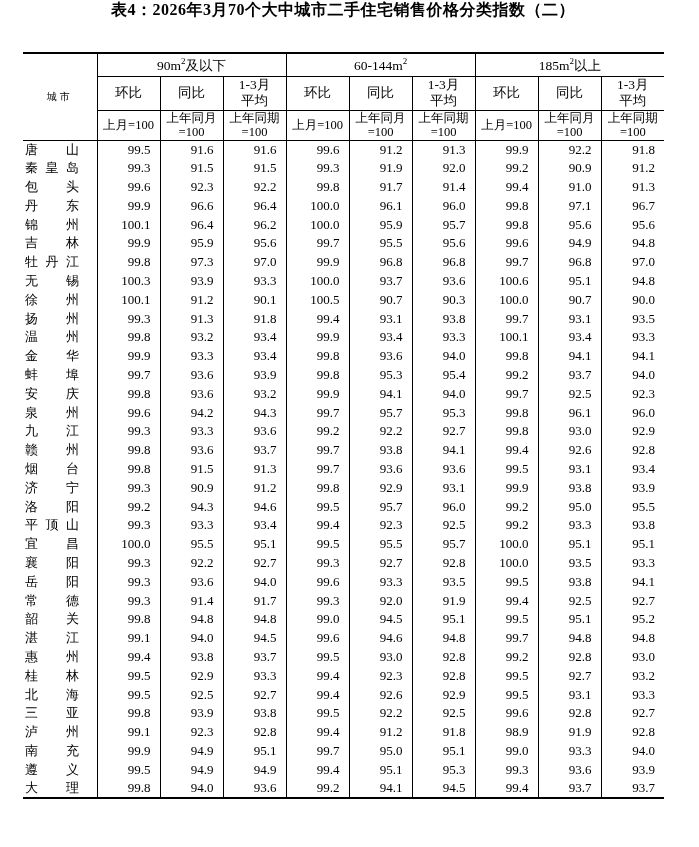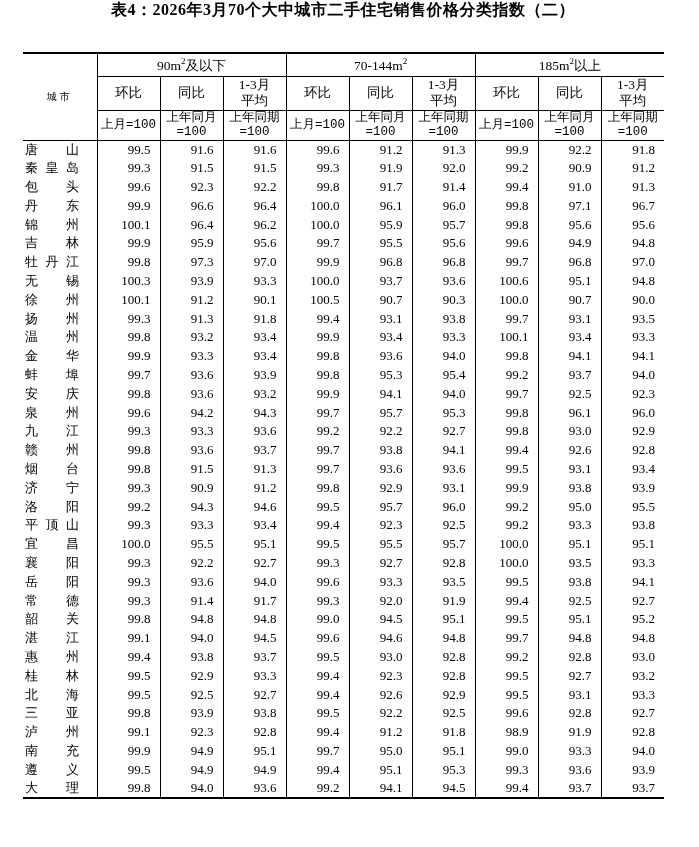--- a/index.html
+++ b/index.html
@@ -41,21 +41,21 @@
   }
   th.city-h { font-size: 10px; letter-spacing: 3px; }
   tr.grp-row { height: 23px; }
   th.grp { font-size: 13.5px; }
   th.grp sup { font-size: 9px; }
   tr.sub-row { height: 34px; }
   th.sub { font-size: 13.5px; }
   th.sub div { line-height: 16px; }
   tr.base-row { height: 30px; }
   th.base { font-size: 12.5px; }
-  th.base div { line-height: 14px; font-family: Liberation Mono, monospace; }
+  th.base div { line-height: 14px; }
 
   tbody tr { height: 18.8px; }
   tbody td {
     font-size: 13px;
     line-height: 18px;
     text-align: right;
     padding-right: 9px;
     white-space: nowrap;
     overflow: hidden;
   }
@@ -85,21 +85,21 @@
         <col class="c-num">
         <col class="c-num">
       <col class="c-num">
         <col class="c-num">
         <col class="c-num">
     </colgroup>
     <thead>
       <tr class="grp-row">
         <th class="city-h" rowspan="3">城市</th>
         <th class="grp" colspan="3"><span>90m</span><sup>2</sup><span>及以下</span></th>
-        <th class="grp" colspan="3"><span>70-144m</span><sup>2</sup><span></span></th>
+        <th class="grp" colspan="3"><span>60-144m</span><sup>2</sup><span></span></th>
         <th class="grp" colspan="3"><span>185m</span><sup>2</sup><span>以上</span></th>
       </tr>
       <tr class="sub-row">
         <th class="sub">
             <div>环比</div>
             <div></div>
           </th>
         <th class="sub">
             <div>同比</div>
             <div></div>

